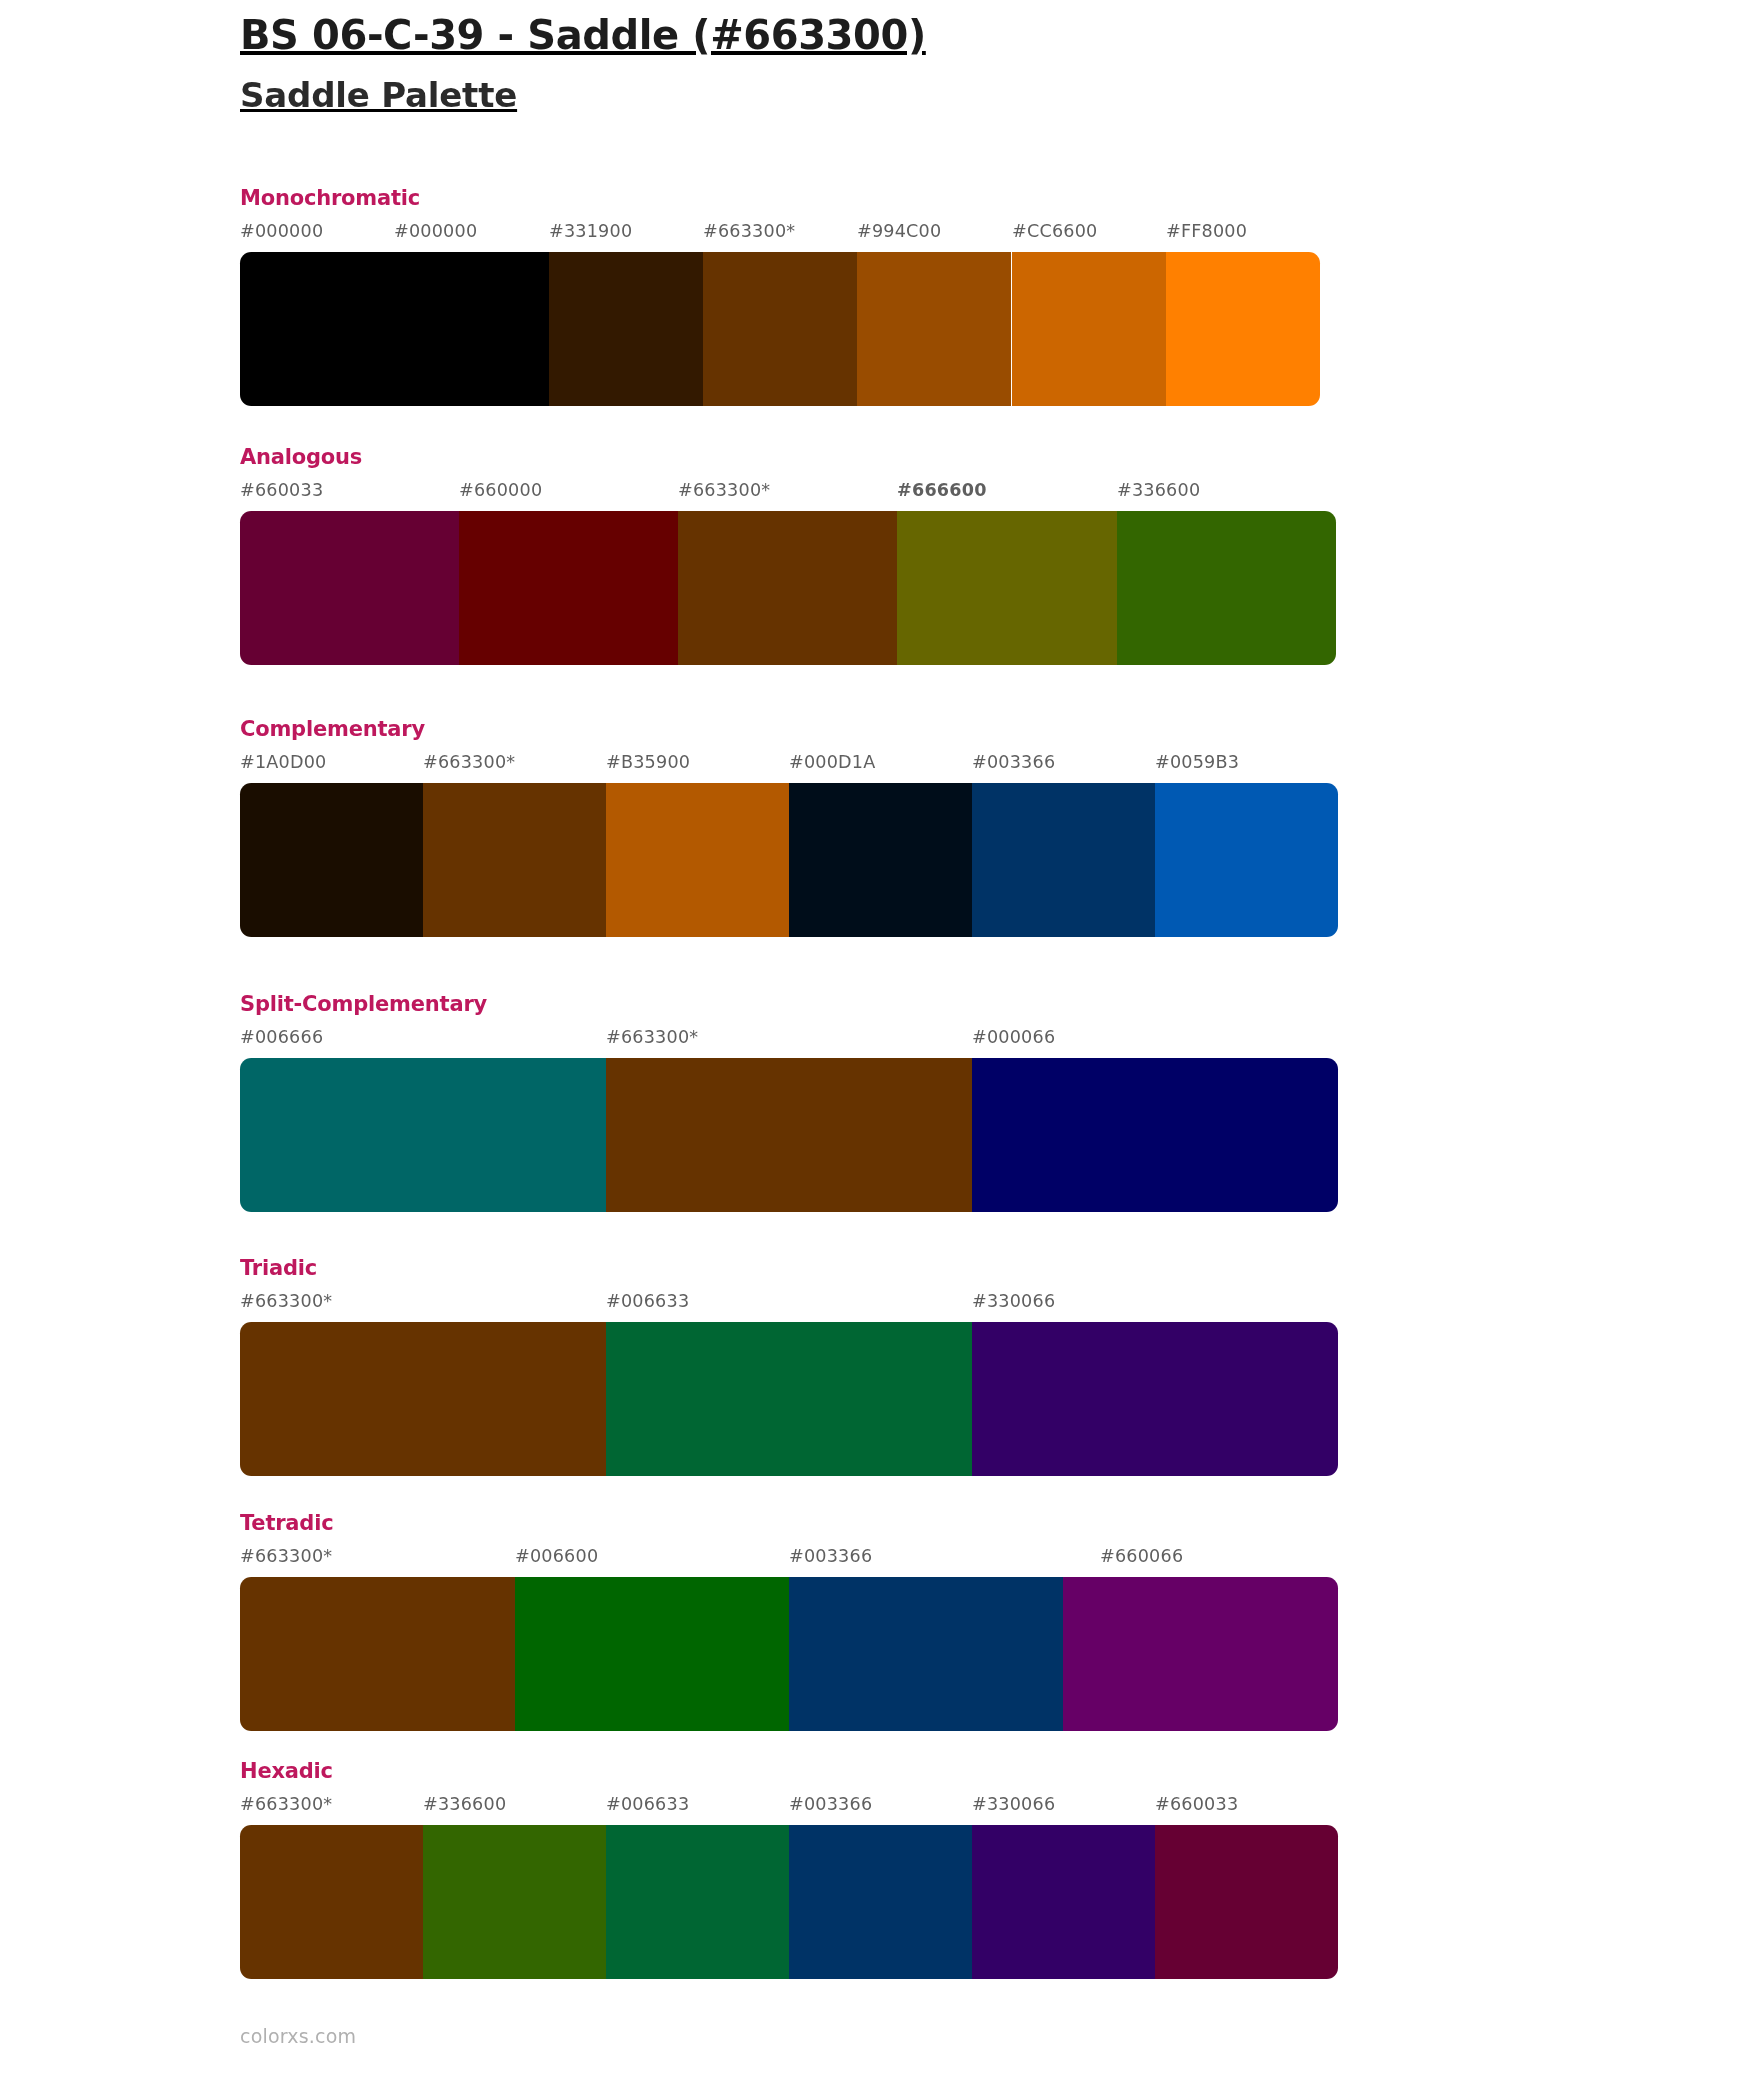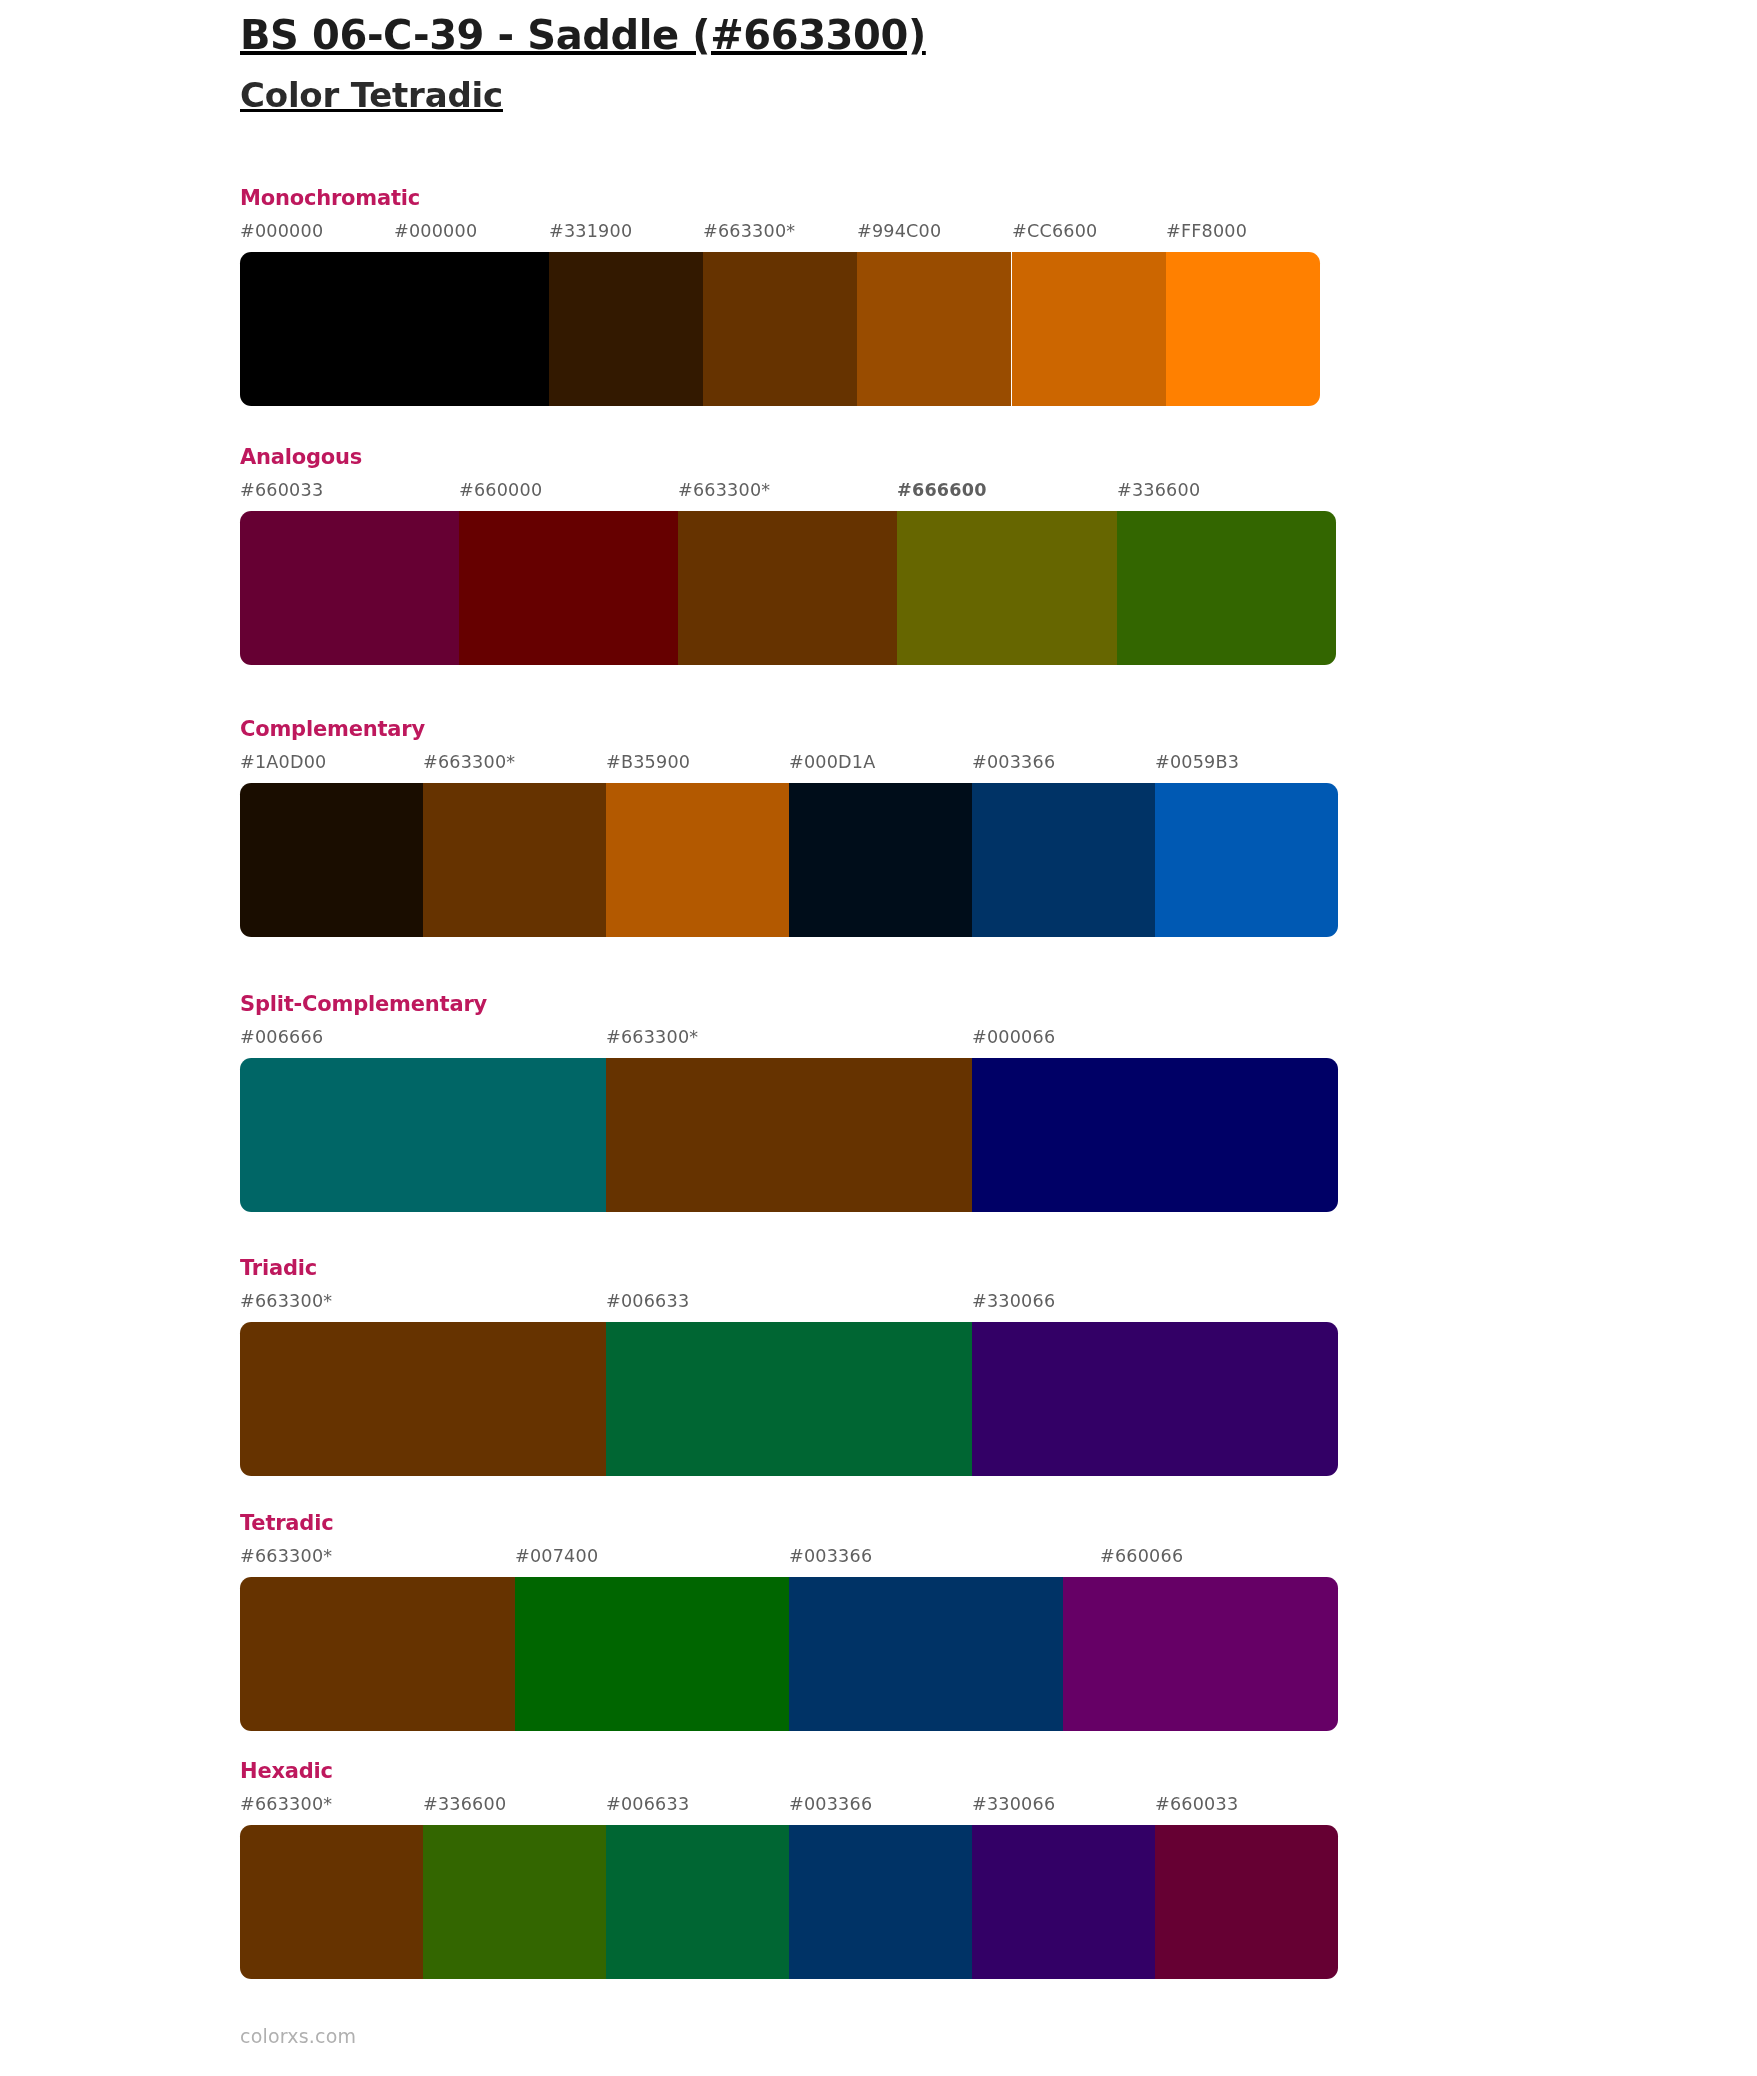--- a/index.html
+++ b/index.html
@@ -116,21 +116,21 @@
     white-space: nowrap;
   }
 </style>
 </head>
 <body>
 
 <div class="page">
 
   <div class="header">
     <h1 class="page-title">BS 06-C-39 - Saddle (#663300)</h1>
-    <h2 class="page-subtitle">Color Tetradic</h2>
+    <h2 class="page-subtitle">Saddle Palette</h2>
   </div>
 
   <div class="sections" id="sections-container">
       <div class="palette-section" style="top: 188px;">
         <div class="section-heading">Monochromatic</div>
         <div class="labels-row" style="width: 1081px;">
           <span class="hex-label" style="left: 0px;">#000000</span>
           <span class="hex-label" style="left: 154px;">#000000</span>
           <span class="hex-label" style="left: 309px;">#331900</span>
           <span class="hex-label" style="left: 463px;">#663300*</span>
@@ -207,21 +207,21 @@
         <div class="swatch-row" style="width: 1098px; height: 154px;">
           <div class="swatch first" title="#663300*" style="left: 0px; width: 366px; background: rgb(102, 51, 0);"></div>
           <div class="swatch" title="#006633" style="left: 366px; width: 367px; background: rgb(0, 102, 51);"></div>
           <div class="swatch last" title="#330066" style="left: 732px; width: 366px; background: rgb(51, 0, 102);"></div>
         </div>
       </div>
       <div class="palette-section" style="top: 1513px;">
         <div class="section-heading">Tetradic</div>
         <div class="labels-row" style="width: 1098px;">
           <span class="hex-label" style="left: 0px;">#663300*</span>
-          <span class="hex-label" style="left: 275px;">#007400</span>
+          <span class="hex-label" style="left: 275px;">#006600</span>
           <span class="hex-label" style="left: 549px;">#003366</span>
           <span class="hex-label" style="left: 860px;">#660066</span>
         </div>
         <div class="swatch-row" style="width: 1098px; height: 154px;">
           <div class="swatch first" title="#663300*" style="left: 0px; width: 275px; background: rgb(102, 51, 0);"></div>
           <div class="swatch" title="#006600" style="left: 275px; width: 275px; background: rgb(0, 102, 0);"></div>
           <div class="swatch" title="#003366" style="left: 549px; width: 274px; background: rgb(0, 51, 102);"></div>
           <div class="swatch last" title="#660066" style="left: 823px; width: 275px; background: rgb(102, 0, 102);"></div>
         </div>
       </div>

